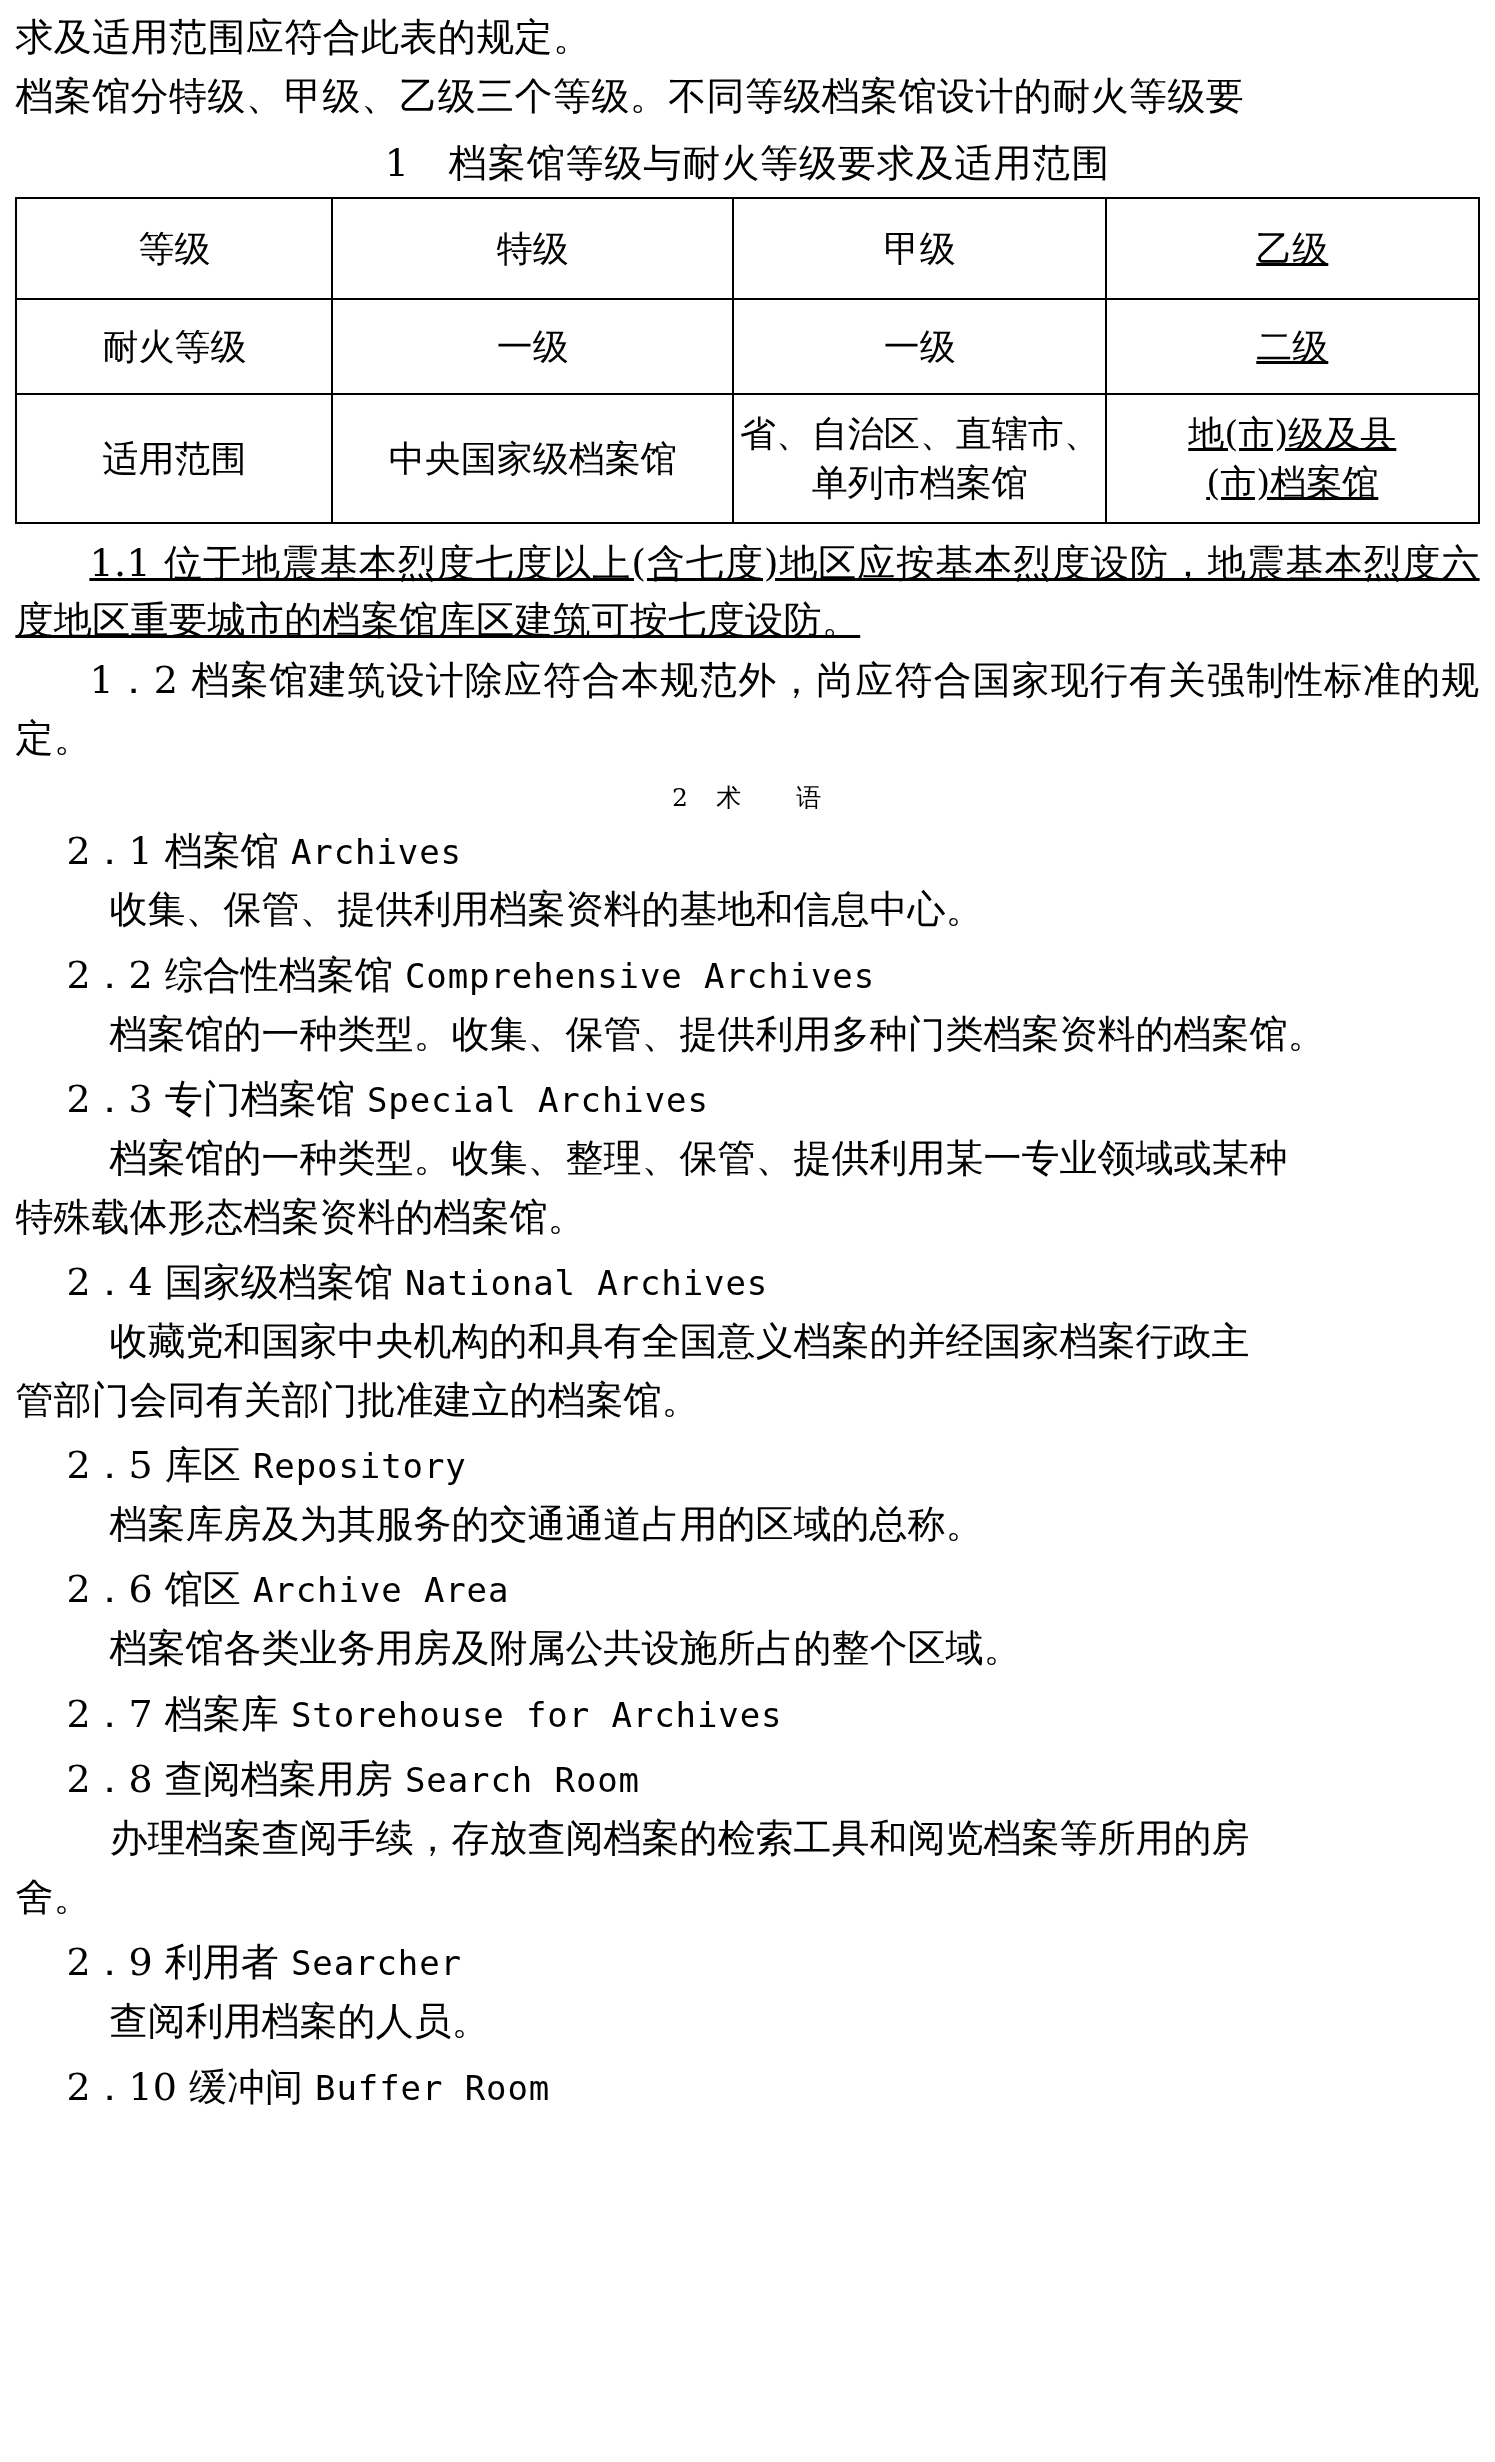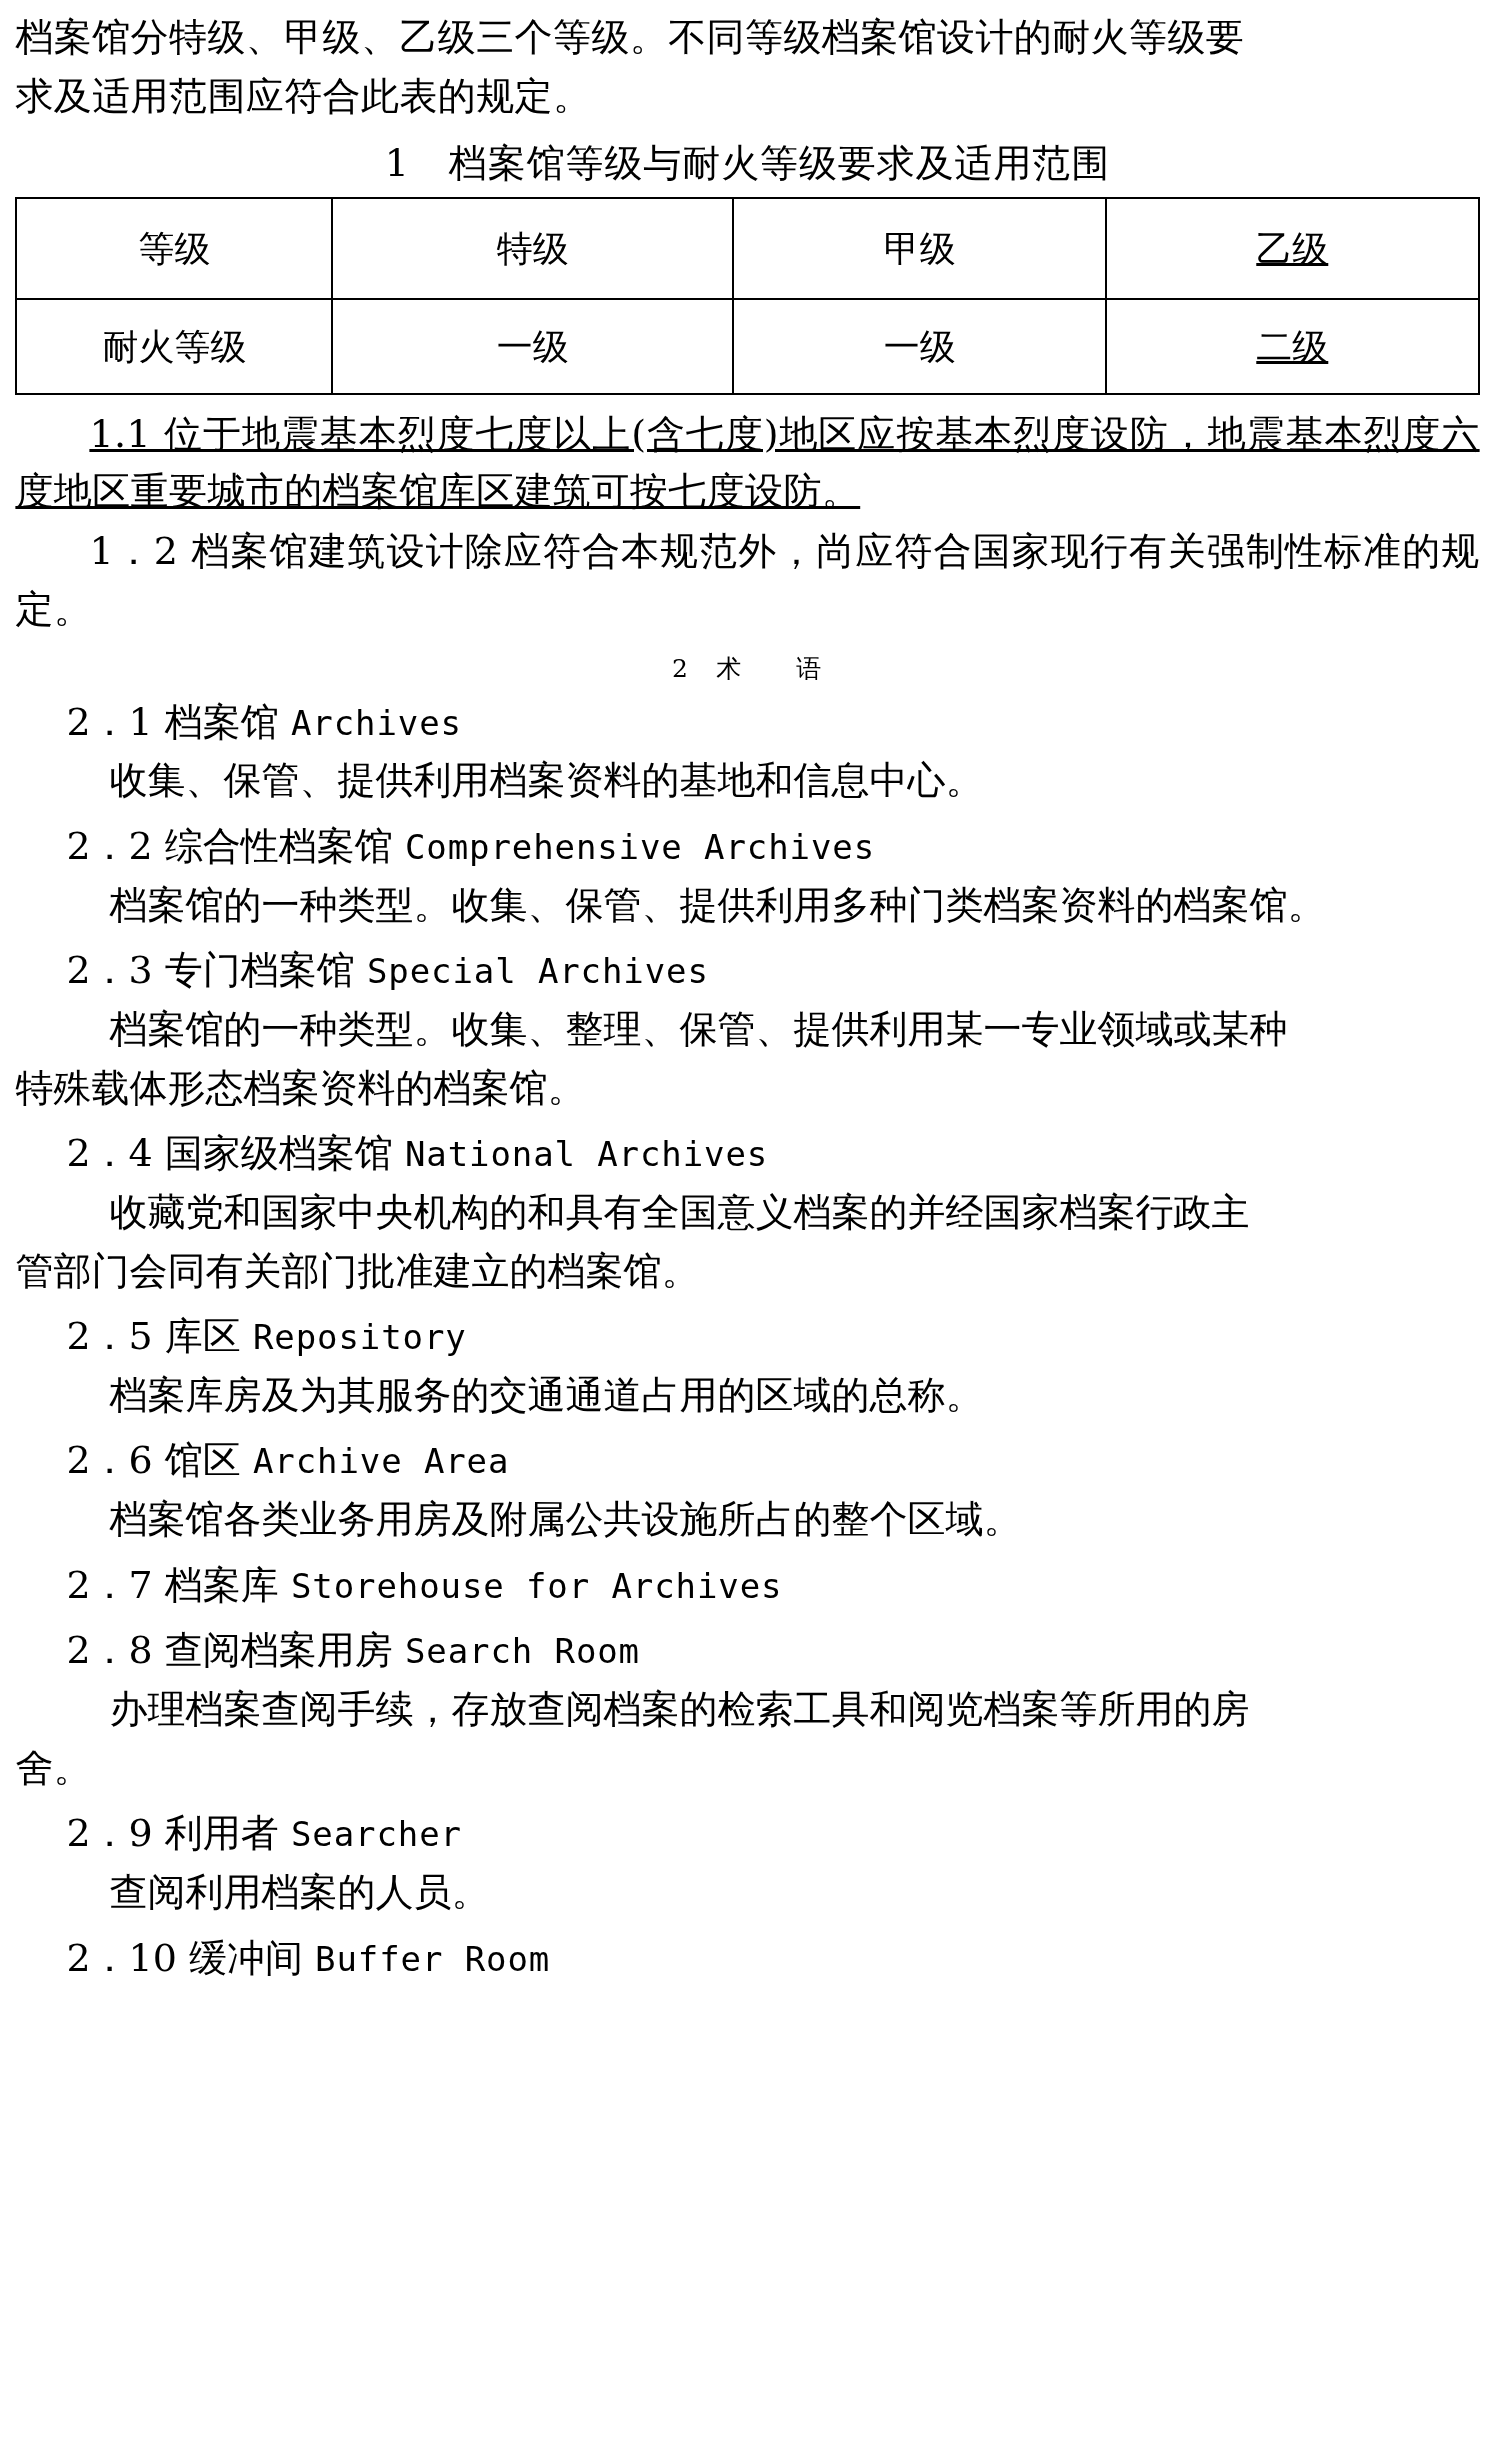--- a/index.html
+++ b/index.html
@@ -86,39 +86,47 @@
   .nowrap { white-space: pre; }
   .body-block { margin-top: 10.3px; }
   .first-lines { margin-bottom: 3.4px; }
 </style>
 </head>
 <body>
 
 <div class="page">
 
   <div class="first-lines">
+    <div class="para">求及适用范围应符合此表的规定。</div>
     <div class="para">档案馆分特级、甲级、乙级三个等级。不同等级档案馆设计的耐火等级要</div>
-    <div class="para">求及适用范围应符合此表的规定。</div>
   </div>
 
   <div class="table-title">1　档案馆等级与耐火等级要求及适用范围</div>
 
   <table class="grade-table">
     <tbody>
         <tr class="row-head">
       <td class="col1">等级</td>
       <td class="col2">特级</td>
       <td class="col3">甲级</td>
       <td class="col4">乙级</td>
     </tr>
     <tr class="row-fire">
       <td class="col1">耐火等级</td>
       <td class="col2">一级</td>
       <td class="col3">一级</td>
       <td class="col4">二级</td>
+    </tr>
+    <tr class="row-scope">
+      <td class="col1">适用范围</td>
+      <td class="col2">中央国家级档案馆</td>
+      <td class="col3 nowrap">省、自治区、直辖市、
+单列市档案馆</td>
+      <td class="col4 nowrap">地(市)级及县
+(市)档案馆</td>
     </tr>
   </tbody>
     </table>
 
   <div class="body-block">
     <div class="para" style="text-indent:74px;text-decoration:underline;">1.1 位于地震基本烈度七度以上(含七度)地区应按基本烈度设防，地震基本烈度六度地区重要城市的档案馆库区建筑可按七度设防。</div>
     <div class="para" style="text-indent:74px;">1．2 档案馆建筑设计除应符合本规范外，尚应符合国家现行有关强制性标准的规定。</div>
   </div>
 
   <div class="sec-title">2　术　　语</div>

